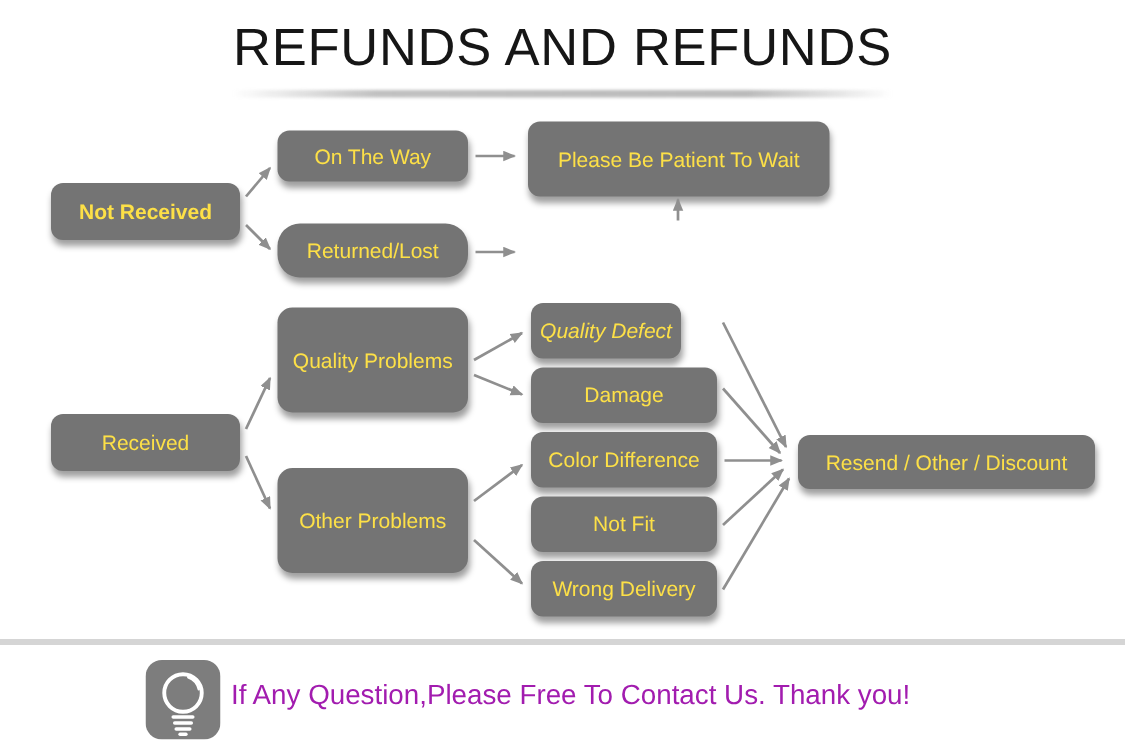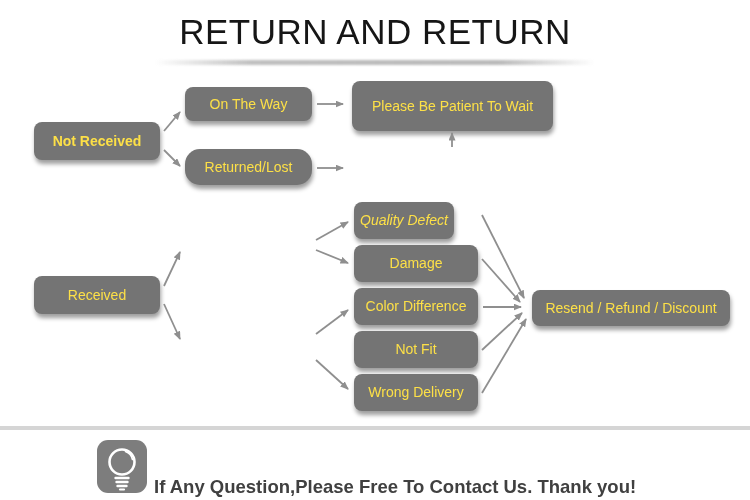--- a/index.html
+++ b/index.html
@@ -23,45 +23,47 @@
     box-shadow:1px 4px 4px rgba(0,0,0,0.38);
   }
   .node.tall{border-radius:10px;}
   #arrow-layer{position:absolute;left:0;top:0;width:750px;height:500px;pointer-events:none;}
   #arrow-layer line{stroke:#8f8f8f;stroke-width:1.8;}
   .footer-divider{
     position:absolute;left:0;top:426px;width:750px;height:4px;background:#d5d5d5;
   }
   .footer-icon{position:absolute;left:97px;top:440px;width:50px;height:53px;}
   .footer-text{
-    position:absolute;left:154px;top:476px;font-size:18.5px;color:#404040;font-weight:bold;
+    position:absolute;left:154px;top:452px;font-size:18.5px;color:#a21caf;
   }
 </style>
 </head>
 <body>
 
 <div id="stage">
 
-  <div class="title">RETURN AND RETURN</div>
+  <div class="title">REFUNDS AND REFUNDS</div>
   <div class="title-underline"></div>
 
   <div class="node" style="left:34px;top:122px;width:126px;height:38px;font-weight:bold;">Not Received</div>
   <div class="node" style="left:185px;top:87px;width:127px;height:34px;">On The Way</div>
   <div class="node" style="left:185px;top:149px;width:127px;height:36px;border-radius:15px;">Returned/Lost</div>
   <div class="node" style="left:352px;top:81px;width:201px;height:50px;">Please Be Patient To Wait</div>
 
   <div class="node" style="left:34px;top:276px;width:126px;height:38px;">Received</div>
+  <div class="node tall" style="left:185px;top:205px;width:127px;height:70px;">Quality Problems</div>
+  <div class="node tall" style="left:185px;top:312px;width:127px;height:70px;">Other Problems</div>
 
   <div class="node" style="left:354px;top:202px;width:100px;height:37px;font-style:italic;">Quality Defect</div>
   <div class="node" style="left:354px;top:245px;width:124px;height:37px;">Damage</div>
   <div class="node" style="left:354px;top:288px;width:124px;height:37px;">Color Difference</div>
   <div class="node" style="left:354px;top:331px;width:124px;height:37px;">Not Fit</div>
   <div class="node" style="left:354px;top:374px;width:124px;height:37px;">Wrong Delivery</div>
 
-  <div class="node" style="left:532px;top:290px;width:198px;height:36px;">Resend / Refund / Discount</div>
+  <div class="node" style="left:532px;top:290px;width:198px;height:36px;">Resend / Other / Discount</div>
 
   <svg id="arrow-layer" viewBox="0 0 750 500" xmlns="http://www.w3.org/2000/svg">
     <defs>
       <marker id="ah" markerWidth="9" markerHeight="8" refX="7.5" refY="3.5" orient="auto" markerUnits="userSpaceOnUse">
         <path d="M0,0 L8.5,3.5 L0,7 z" fill="#8f8f8f"></path>
       </marker>
     </defs>
     <line x1="164" y1="131" x2="180" y2="112" marker-end="url(#ah)"></line>
     <line x1="164" y1="150" x2="180" y2="166" marker-end="url(#ah)"></line>
     <line x1="317" y1="104" x2="343" y2="104" marker-end="url(#ah)"></line>

